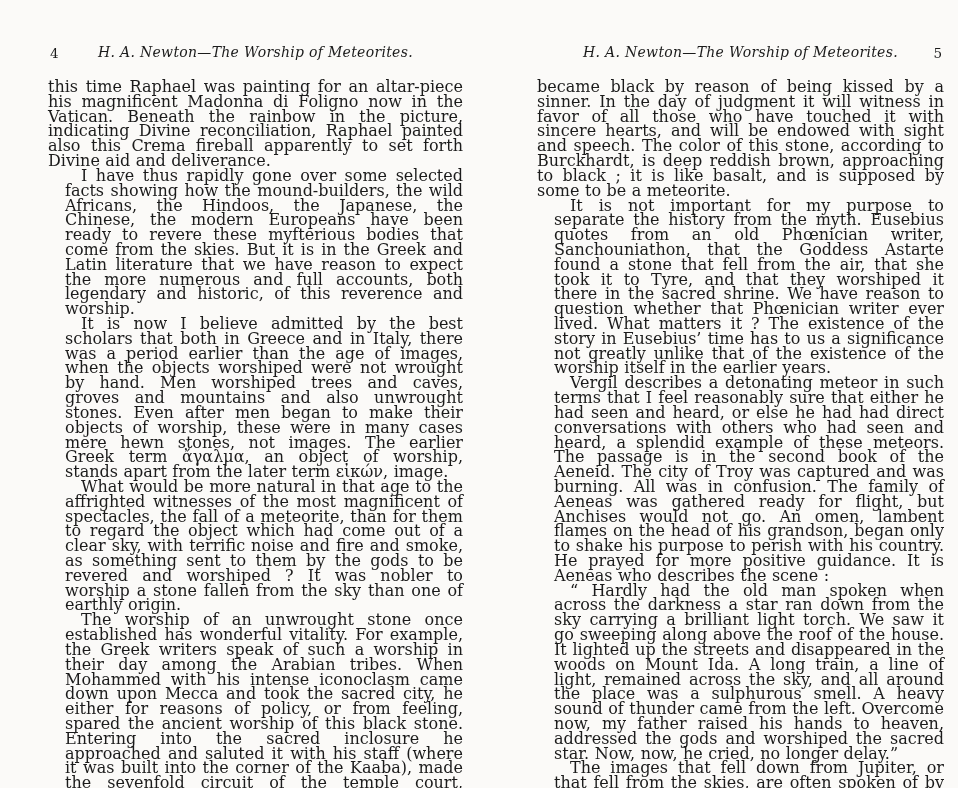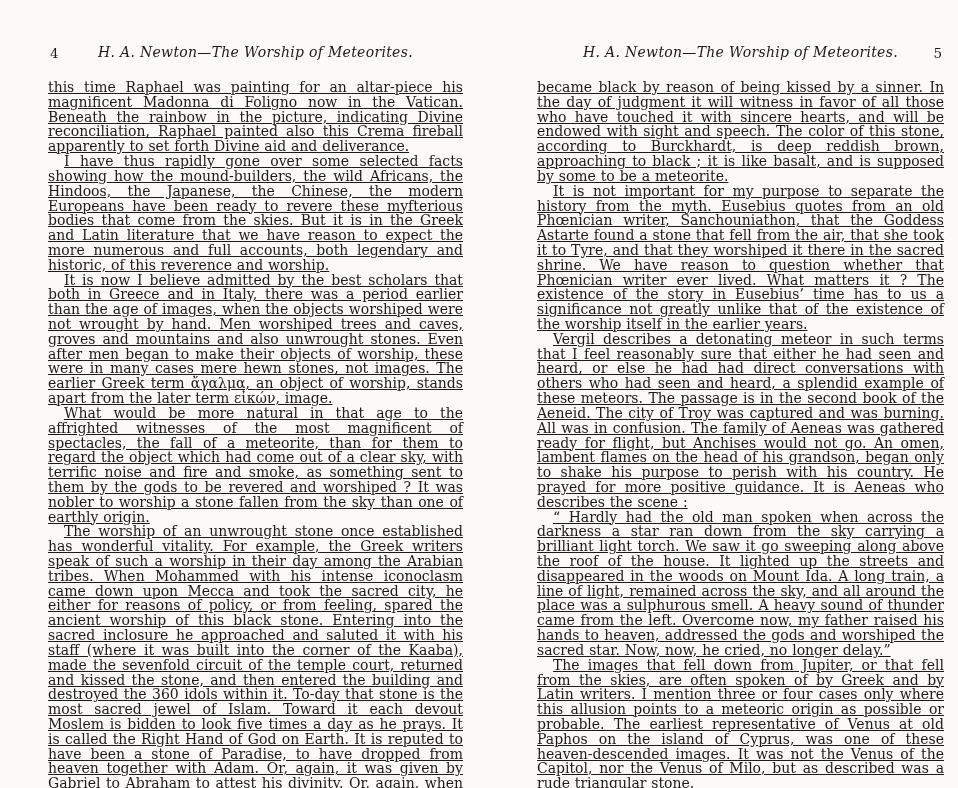--- a/index.html
+++ b/index.html
@@ -40,28 +40,27 @@
     letter-spacing: 0;
   }
   .page-left  .page-num { left: 2px; }
   .page-right .page-num { right: 2px; }
 
   .page-body { margin-top: 18px; }
 
   .para {
     margin: 0;
     text-align: justify;
-    font-size: 14px;
+    font-size: 16px;
     line-height: 14.82px;
     word-spacing: 0.4px;
     hyphens: auto;
-    text-decoration: underline;
     -webkit-hyphens: auto;
   }
-  .para.indent { text-indent: 16px; }
+  .para.indent { text-indent: 16px; margin-left: 17px; }
 </style>
 </head>
 <body>
 
 <div>
 
   <section class="page page-left">
     <div class="running-header">
       <span class="page-num">4</span>
       <span class="running-title">H. A. Newton—The Worship of Meteorites.</span>

